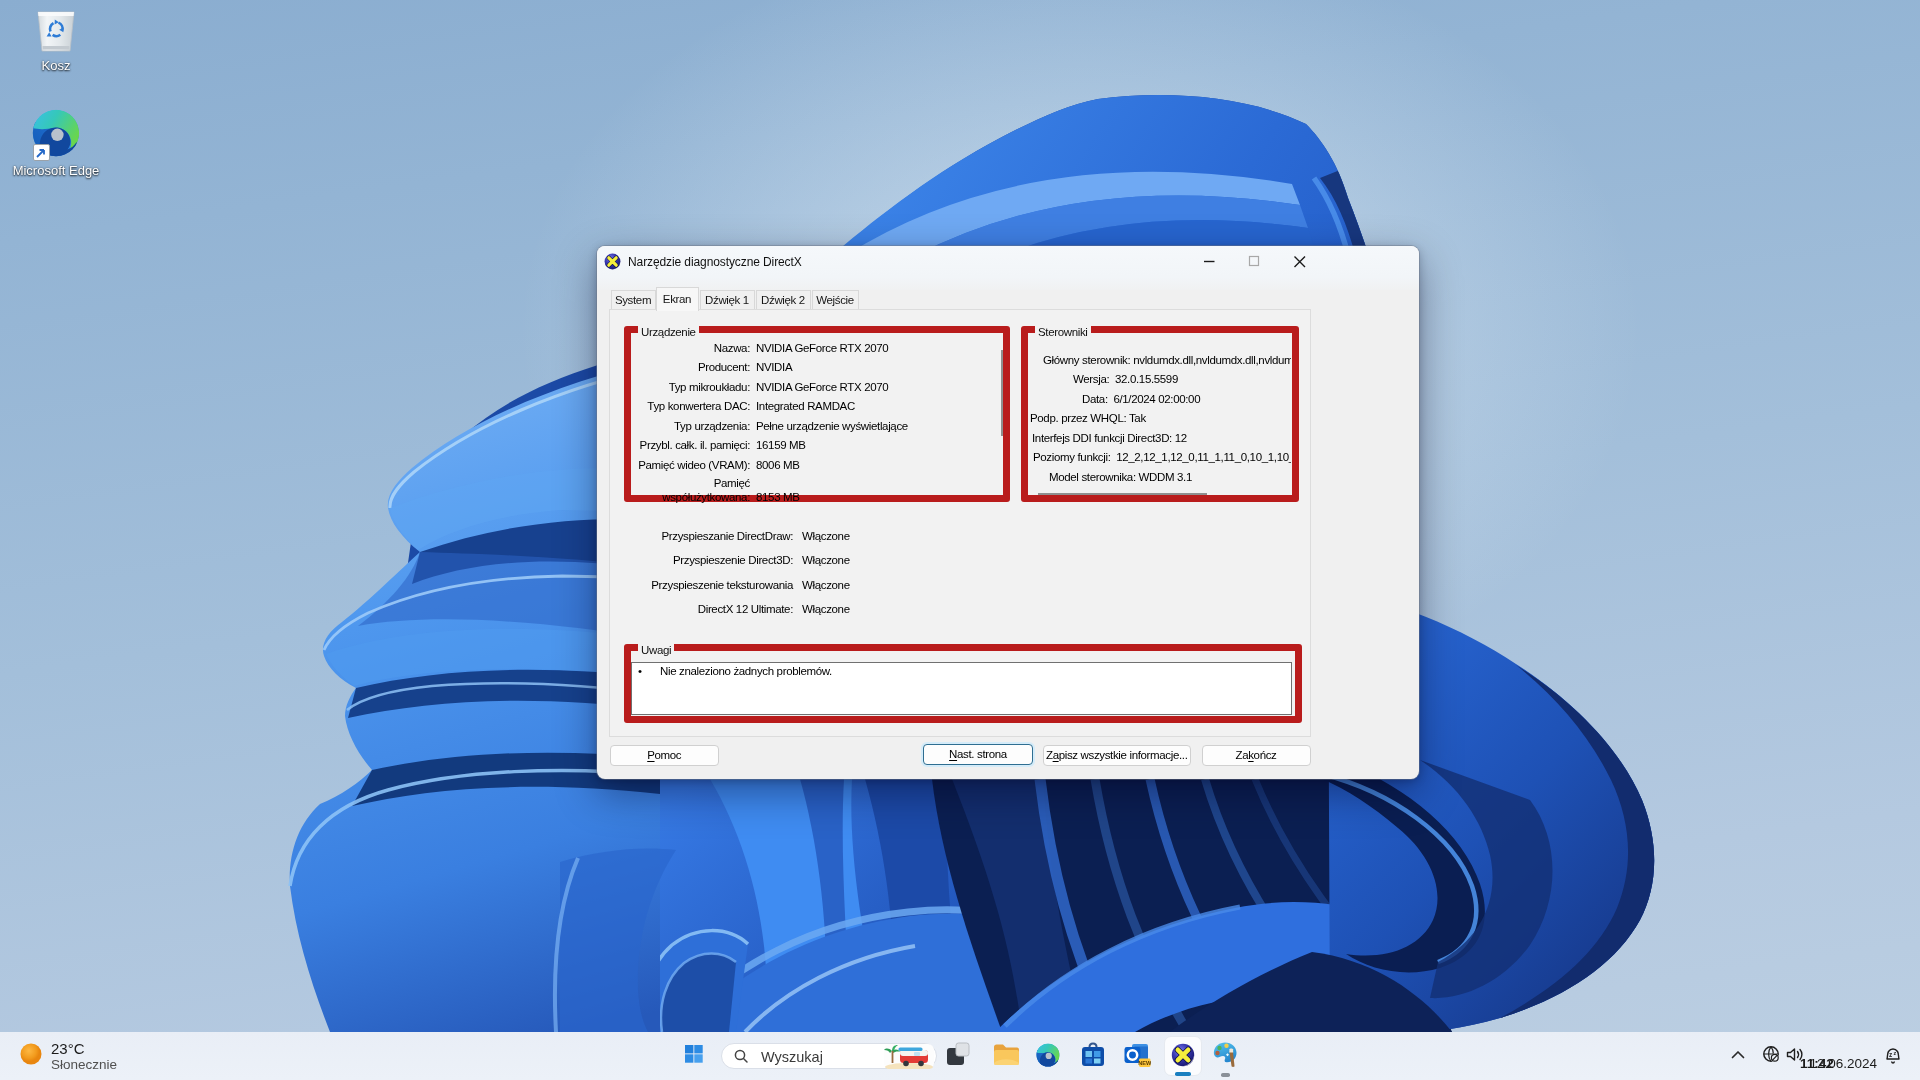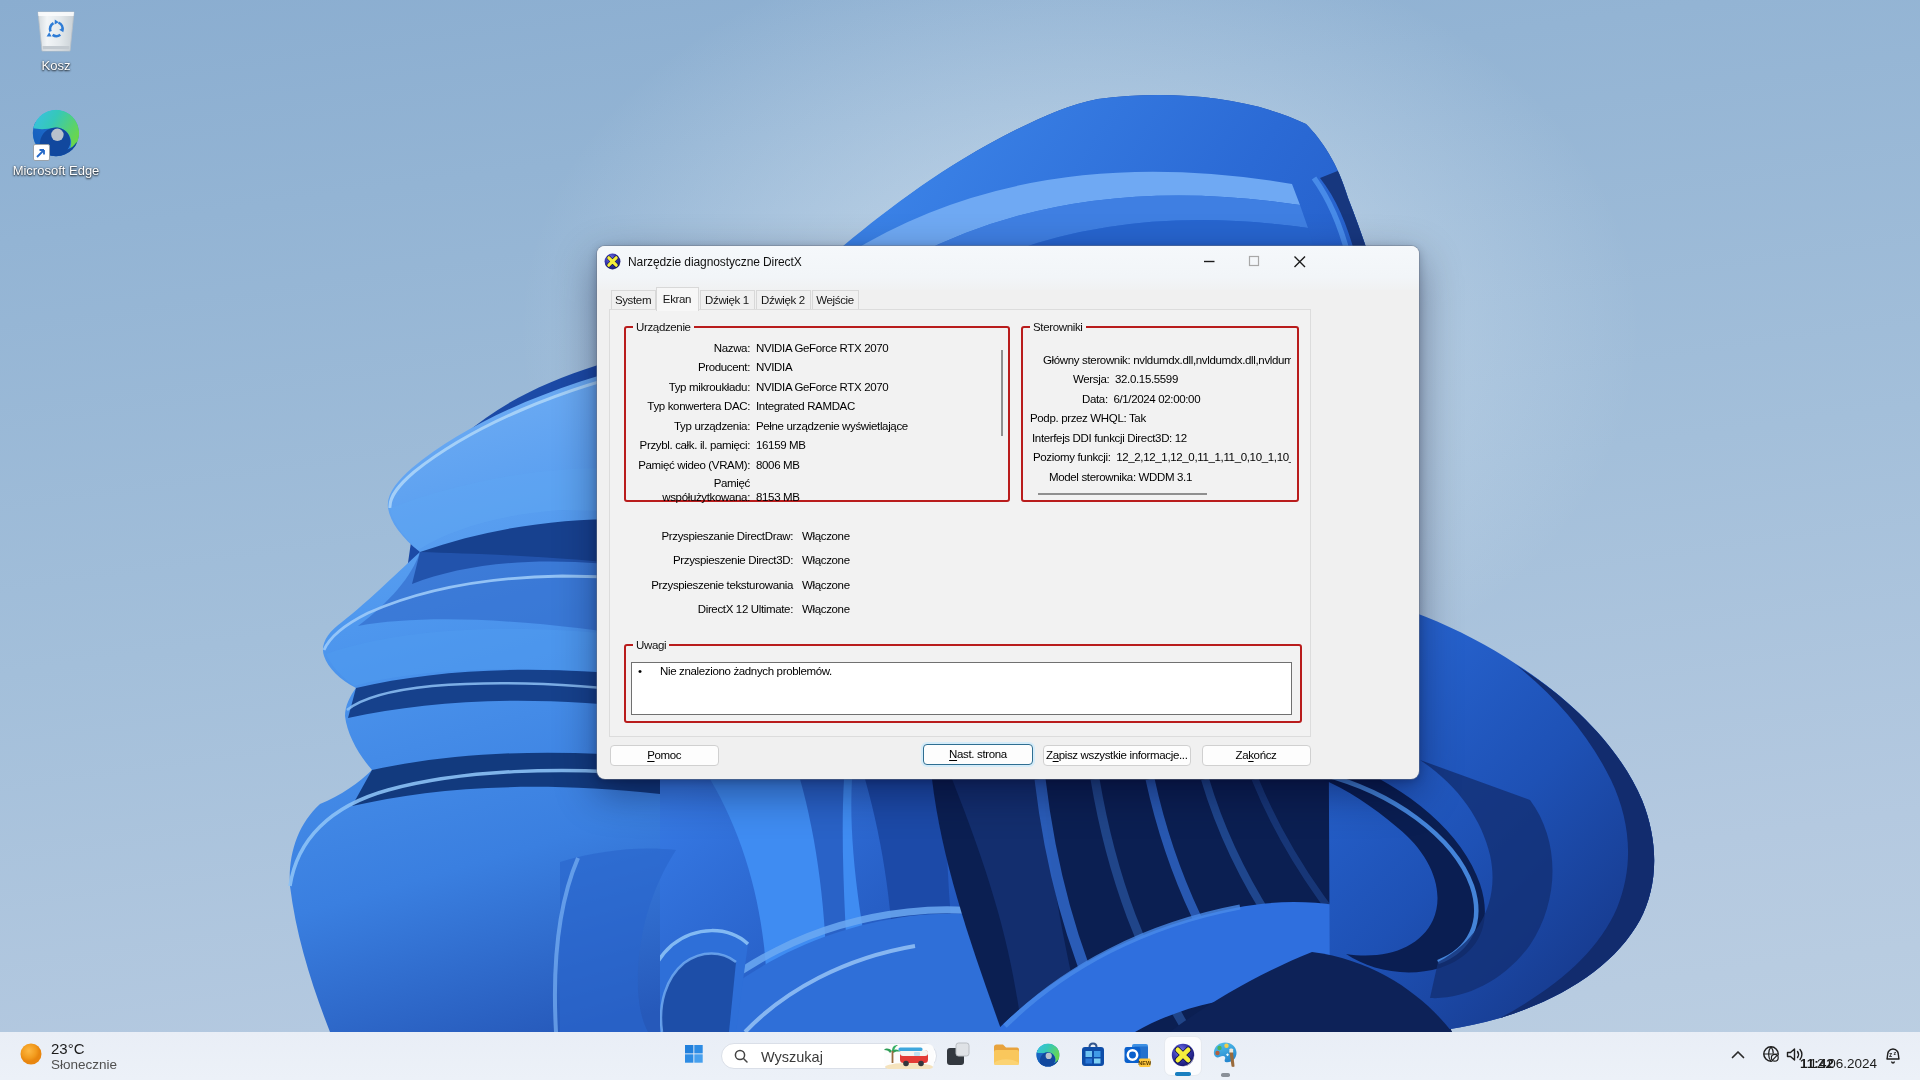--- a/index.html
+++ b/index.html
@@ -19,21 +19,21 @@
   #titlebar { position:absolute; left:0; top:0; right:0; height:44px;
      background:linear-gradient(180deg,#f5f8fb 0%,#f2f5f8 70%, #f0f1f2 100%); border-radius:8px 8px 0 0; }
   #title { position:absolute; left:31px; top:9px; font-size:12px; letter-spacing:-0.1px; color:#111; }
 
   .tab { position:absolute; top:44px; height:20px; background:#f0f0f0; border:1px solid #d8d8d8;
      text-align:center; font-size:11.5px; line-height:19px; color:#161616; }
   .tabsel { top:41px; height:23.5px; background:#f7f7f7; border-bottom:none; z-index:3; line-height:22px; }
   #page { position:absolute; left:12px; top:63px; width:702px; height:428px; background:#f2f2f2;
      border:1px solid #dcdcdc; z-index:1; }
 
-  .grp { position:absolute; border:2px solid #b91c1c; border-radius:3px; }
+  .grp { position:absolute; border:7px solid #b91c1c; border-radius:3px; }
   .grplabel { position:absolute; top:-7px; background:#f2f2f2; padding:0 3px; font-size:11.5px; color:#101010; line-height:13px; }
   .row { position:absolute; white-space:nowrap; height:15px; line-height:15px; font-size:11.5px; }
   .lab { position:absolute; text-align:right; }
   .val { position:absolute; }
 
   .btn { position:absolute; height:21px; background:#fdfdfd; border:1px solid #d0d0d0; border-radius:4px;
      text-align:center; font-size:11.5px; line-height:19px; color:#000; white-space:nowrap; }
   u.ak { text-decoration:underline; text-underline-offset:1.5px; }
 
   

